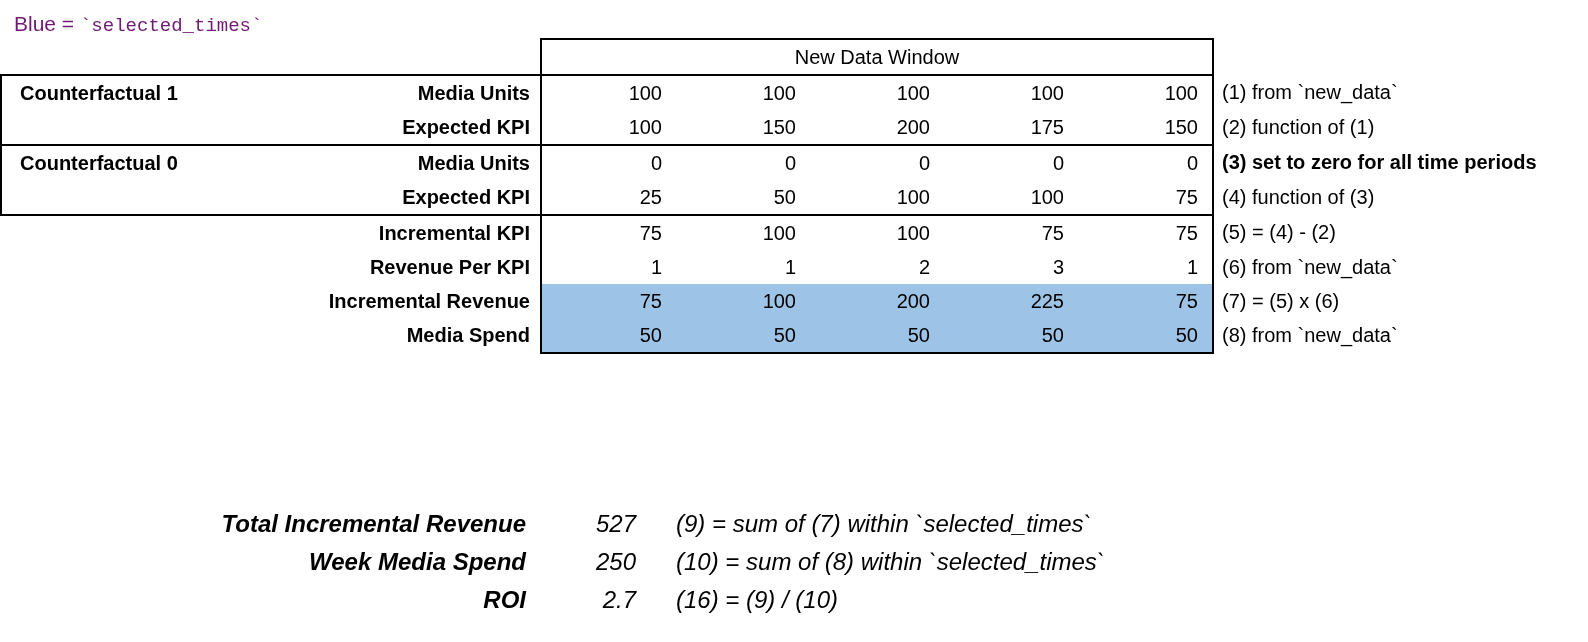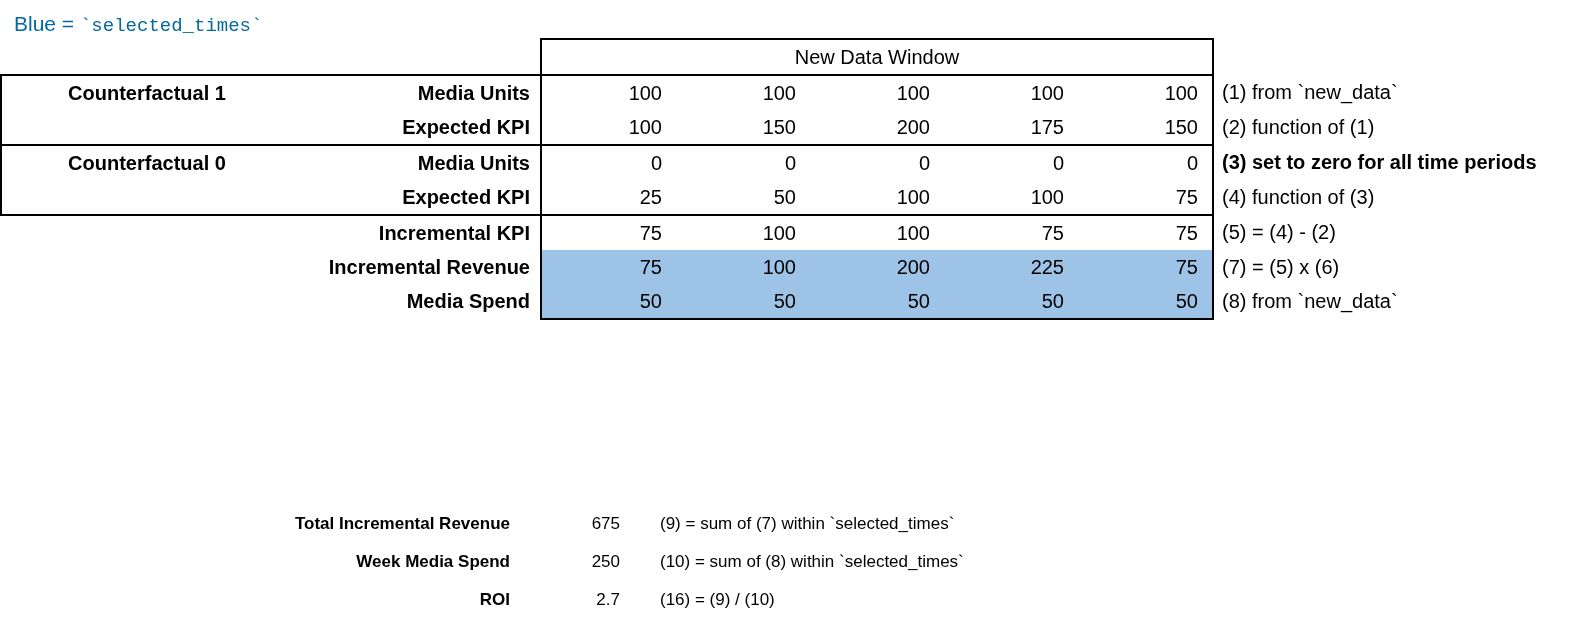--- a/index.html
+++ b/index.html
@@ -13,21 +13,21 @@
     font-family: "Liberation Sans", sans-serif;
     color: #000000;
     position: relative;
     overflow: hidden;
   }
   .legend {
     position: absolute;
     left: 14px;
     top: 12px;
     font-size: 21px;
-    color: #0369a1;
+    color: #701a75;
     white-space: nowrap;
   }
   .legend .mono {
     font-family: "Liberation Mono", monospace;
     font-size: 19px;
   }
 
   
   table.grid {
     position: absolute;
@@ -36,21 +36,21 @@
     border-collapse: collapse;
     font-size: 20px;
   }
   table.grid td {
     padding: 0;
     vertical-align: middle;
     height: 34px;
   }
   .lbl-left {
     width: 254px;
-    text-align: center;
+    text-align: left;
     font-weight: bold;
     padding-left: 18px !important;
     white-space: nowrap;
   }
   .lbl-right {
     width: 256px;
     text-align: right;
     font-weight: bold;
     padding-right: 10px !important;
     white-space: nowrap;
@@ -88,24 +88,25 @@
   .blue { background: #9dc3e6; }
 
   
   .cf-box-l { border-left: 2px solid #000; }
   .cf-box-t { border-top: 2px solid #000; }
   .cf-box-b { border-bottom: 2px solid #000; }
 
   
   table.summary {
     position: absolute;
-    left: 0px;
+    left: 16px;
     top: 505px;
     border-collapse: collapse;
-    font-size: 17px;
+    font-size: 24px;
+    font-style: italic;
   }
   table.summary td { padding: 0; height: 38px; vertical-align: middle; }
   .sum-label {
     width: 510px;
     text-align: right;
     font-weight: bold;
     padding-right: 10px !important;
     white-space: nowrap;
   }
   .sum-val {
@@ -186,20 +187,30 @@
     <td class="lbl-left"></td>
     <td class="lbl-right">Incremental KPI</td>
     <td class="num bx-l">75</td>
     <td class="num">100</td>
     <td class="num">100</td>
     <td class="num">75</td>
     <td class="num bx-r">75</td>
     <td class="note">(5) = (4) - (2)</td>
   </tr>
 
+  <tr>
+    <td class="lbl-left"></td>
+    <td class="lbl-right">Revenue Per KPI</td>
+    <td class="num bx-l">1</td>
+    <td class="num">1</td>
+    <td class="num">2</td>
+    <td class="num">3</td>
+    <td class="num bx-r">1</td>
+    <td class="note">(6) from `new_data`</td>
+  </tr>
 
   <tr>
     <td class="lbl-left"></td>
     <td class="lbl-right">Incremental Revenue</td>
     <td class="num bx-l blue">75</td>
     <td class="num blue">100</td>
     <td class="num blue">200</td>
     <td class="num blue">225</td>
     <td class="num bx-r blue">75</td>
     <td class="note">(7) = (5) x (6)</td>
@@ -215,21 +226,21 @@
     <td class="num bx-r bx-b blue">50</td>
     <td class="note">(8) from `new_data`</td>
   </tr>
 </tbody>
   </table>
 
 <table class="summary">
   <tbody>
       <tr>
     <td class="sum-label">Total Incremental Revenue</td>
-    <td class="sum-val">675</td>
+    <td class="sum-val">527</td>
     <td class="sum-note">(9) = sum of (7) within `selected_times`</td>
   </tr>
   <tr>
     <td class="sum-label">Week Media Spend</td>
     <td class="sum-val">250</td>
     <td class="sum-note">(10) = sum of (8) within `selected_times`</td>
   </tr>
   <tr>
     <td class="sum-label">ROI</td>
     <td class="sum-val">2.7</td>

